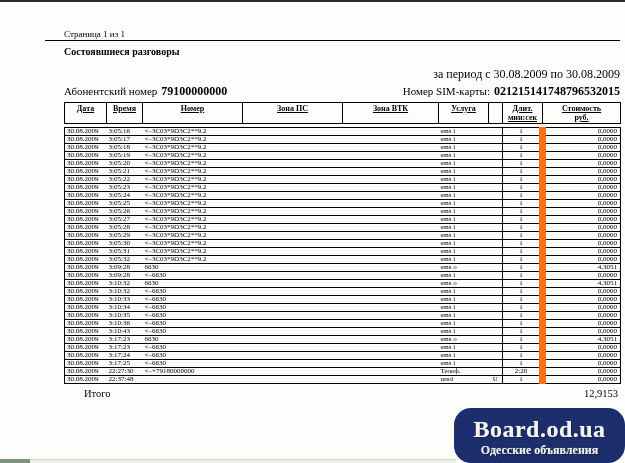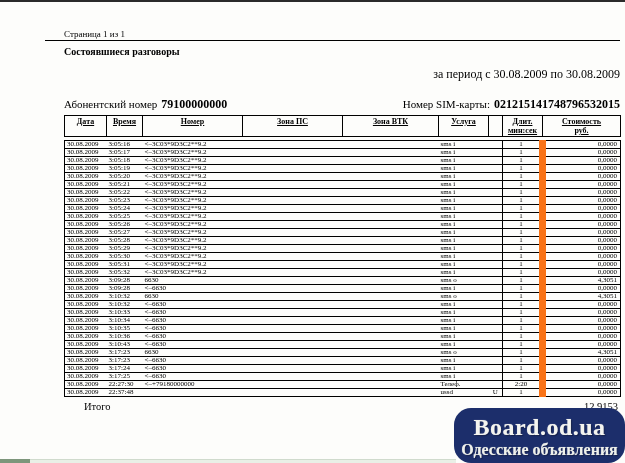--- a/index.html
+++ b/index.html
@@ -10,21 +10,21 @@
     font-family:"Liberation Serif", serif;
     color:#000;
     overflow:hidden;
   }
   .top-edge { position:absolute; top:0; left:0; width:625px; height:2px; background:#2b2b2b; }
   .sheet { position:absolute; top:2px; left:64px; width:556px; }
   .page-info { text-align:left; font-size:9px; margin-top:27px; padding-right:2px; }
   .head-rule { border-top:1.5px solid #000; margin-left:-19px; width:575px; margin-top:1px; }
   .doc-title { text-align:left; font-size:10px; font-weight:bold; margin-top:5px; }
   .doc-subtitle { text-align:right; font-size:12px; margin-top:10px; }
-  .account-line { display:flex; justify-content:space-between; font-size:11px; margin-top:15px; align-items:baseline; }
+  .account-line { display:flex; justify-content:space-between; font-size:11px; margin-top:2px; align-items:baseline; }
   .account-line .num { font-weight:bold; font-size:12px; }
   .account-line .lbl { margin-right:4px; }
   table { border-collapse:collapse; table-layout:fixed; width:556px; }
   col.c-date{width:42px;} col.c-time{width:36px;} col.c-number{width:100px;}
   col.c-ps{width:100px;} col.c-vtk{width:96px;} col.c-service{width:50px;}
   col.c-flag{width:14px;} col.c-dur{width:40px;} col.c-cost{width:78px;}
   .hdr-table { margin-top:3px; border:1.5px solid #000;text-decoration:underline; }
   .hdr-table td {
     border:1px solid #000; font-size:8px; font-weight:bold;
     text-align:center; vertical-align:top; padding:1px 0; line-height:1.15; height:21px;
@@ -47,21 +47,21 @@
   .watermark {
     position:absolute; right:0; bottom:0; width:171px; height:55px;
     display:flex; flex-direction:column; align-items:center; justify-content:center;
     padding-top:2px;
   }
   .wm-brand {
     font-size:24px; font-weight:bold; letter-spacing:0.5px; color:#f4f4ef;
     line-height:1; text-shadow:0 0 1px #8a93b8, 1px 1px 1px #0d1840;
   }
   .wm-tagline {
-    font-size:16px; font-weight:bold; color:#eef0ea; line-height:1; margin-top:3px;
+    font-size:12px; font-weight:bold; color:#eef0ea; line-height:1; margin-top:3px;
     text-shadow:0 0 1px #8a93b8, 1px 1px 1px #0d1840;
   }
 </style>
 </head>
 <body>
 
 <div class="top-edge"></div>
 
 <div class="sheet">
   <div class="page-info">Страница 1 из 1</div>

